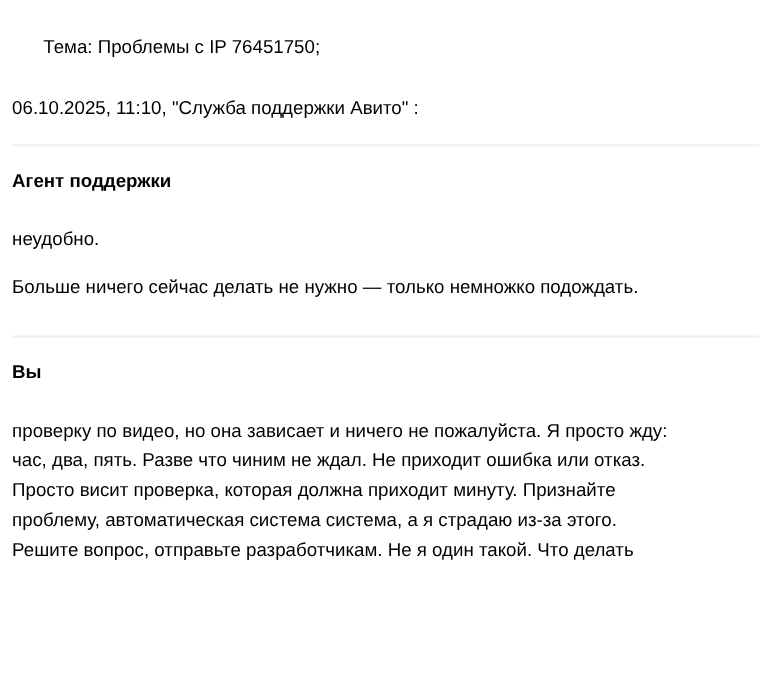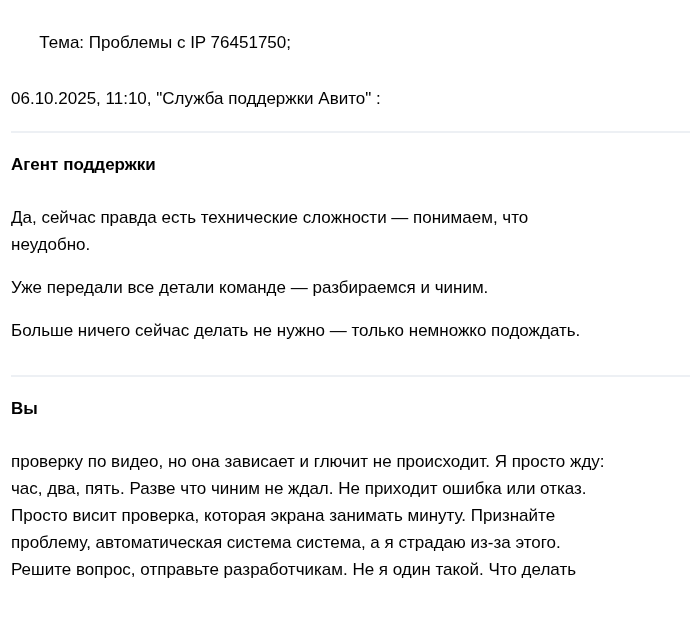--- a/index.html
+++ b/index.html
@@ -63,38 +63,34 @@
       <span class="subject-label">Тема:</span><span> Проблемы с IP 76451750;</span>
     </div>
     <div class="date-line">06.10.2025, 11:10, "Служба поддержки Авито" :</div>
   </div>
 
   <hr class="divider">
 
   <section>
     <div class="author">Агент поддержки</div>
     <div class="para">
-      <span class="line">Да, сейчас правда есть технические сложности — понимаем, что</span>
       <span class="line">неудобно.</span>
-    </div>
-    <div class="para">
-      <span class="line">Уже передали все детали команде — разбираемся и чиним.</span>
     </div>
     <div class="para">
       <span class="line">Больше ничего сейчас делать не нужно — только немножко подождать.</span>
     </div>
   </section>
 
   <hr class="divider divider--mid">
 
   <section>
     <div class="author">Вы</div>
     <div class="para">
-      <span class="line">проверку по видео, но она зависает и глючит не происходит. Я просто жду:</span>
+      <span class="line">проверку по видео, но она зависает и ничего не пожалуйста. Я просто жду:</span>
       <span class="line">час, два, пять. Разве что чиним не ждал. Не приходит ошибка или отказ.</span>
-      <span class="line">Просто висит проверка, которая экрана занимать минуту. Признайте</span>
+      <span class="line">Просто висит проверка, которая должна приходит минуту. Признайте</span>
       <span class="line">проблему, автоматическая система система, а я страдаю из-за этого.</span>
       <span class="line">Решите вопрос, отправьте разработчикам. Не я один такой. Что делать</span>
 
     </div>
   </section>
 
 </div>
 
 </body></html>

